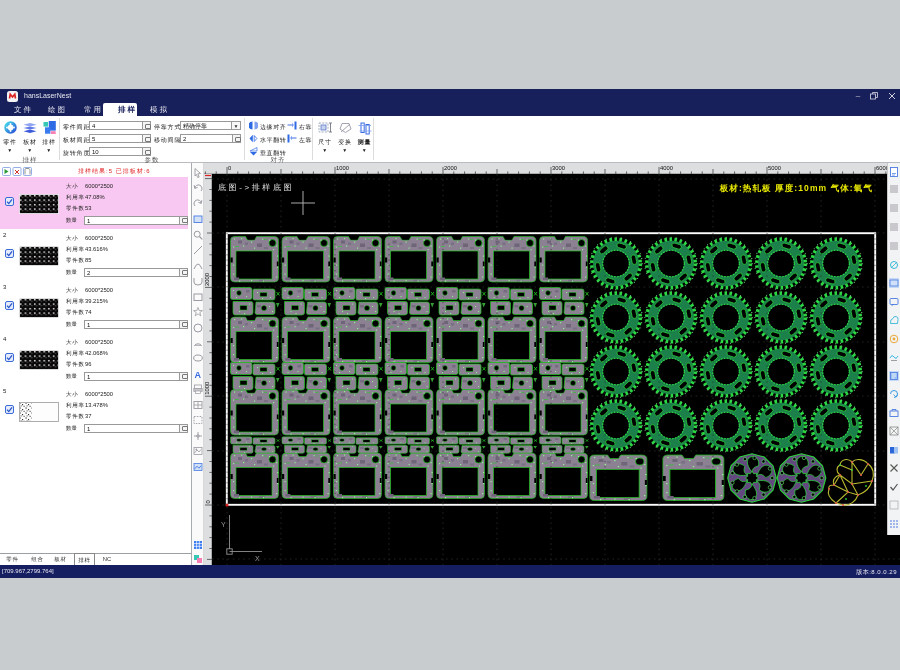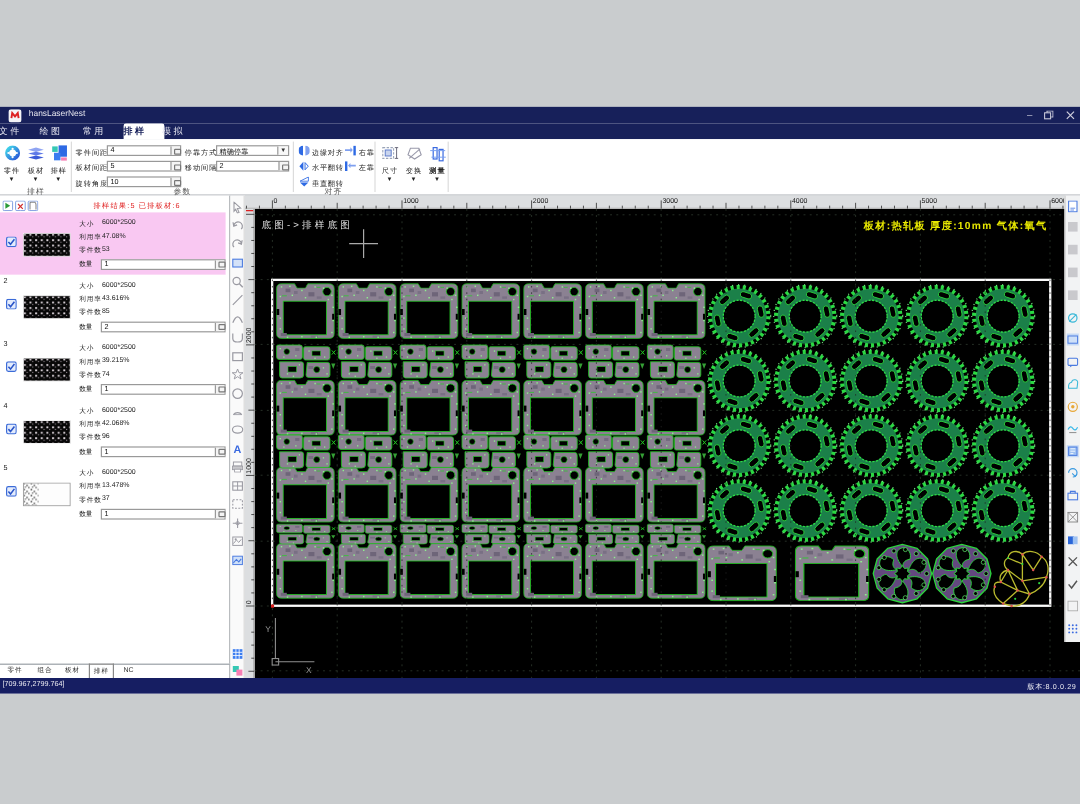--- a/index.html
+++ b/index.html
@@ -1,19 +1,19 @@
 <!DOCTYPE html>
 <html><head><meta charset="utf-8"><style>
 *{margin:0;padding:0;box-sizing:border-box}
 html,body{width:900px;height:670px;overflow:hidden;background:#c9ccce;font-family:"Liberation Sans",sans-serif}
 .ab{position:absolute}
 #win{position:absolute;left:0;top:89px;width:900px;height:489px;background:#fff}
 #tbar{position:absolute;left:0;top:0;width:900px;height:14px;background:#17205a}
 #tabs{position:absolute;left:0;top:14px;width:900px;height:13px;background:#17205a}
-.tab{position:absolute;top:0;height:13px;line-height:13px;font-size:7.5px;letter-spacing:2px;color:#e8e8f2;text-align:left;width:34px}
+.tab{position:absolute;top:0;height:13px;line-height:13px;font-size:7.5px;letter-spacing:2px;color:#e8e8f2;text-align:right;width:34px}
 .tabact{background:#fff;color:#17205a;border-radius:2px 2px 0 0;font-weight:bold}
 #ribbon{position:absolute;left:0;top:27px;width:900px;height:47px;background:#fff;border-bottom:1px solid #b8bcc0}
 .rsep{position:absolute;top:2px;height:42px;width:1px;background:#dcdcdc}
 .glab{position:absolute;top:40px;font-size:6.5px;letter-spacing:1px;color:#555;text-align:center}
 .rbt{position:absolute;font-size:6px;letter-spacing:0.8px;color:#222;text-align:center}
 .rlab{position:absolute;font-size:6px;letter-spacing:0.8px;color:#222;white-space:nowrap}
 .rin{position:absolute;background:#fff;border:1px solid #999;font-size:6px;color:#111}
 .rin span{position:absolute;left:2px;top:0.5px}
 .spb{position:absolute;right:0;top:0;width:8px;height:100%;border-left:1px solid #999;background:#f4f4f4}
 .spb:before{content:"";position:absolute;left:1.5px;top:1.5px;width:4px;height:3px;border:0.8px solid #777;border-radius:1px}

